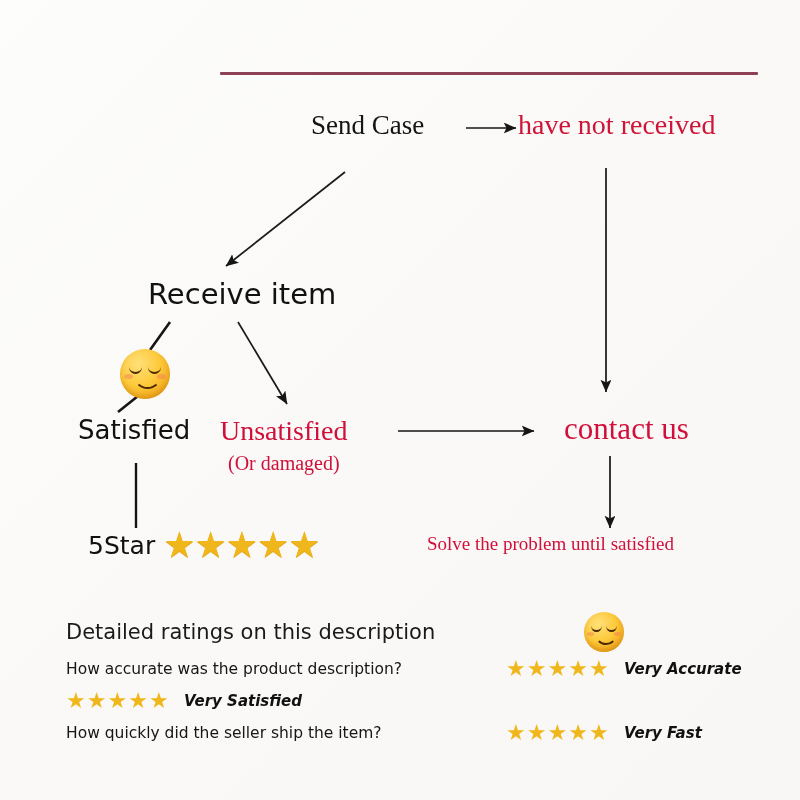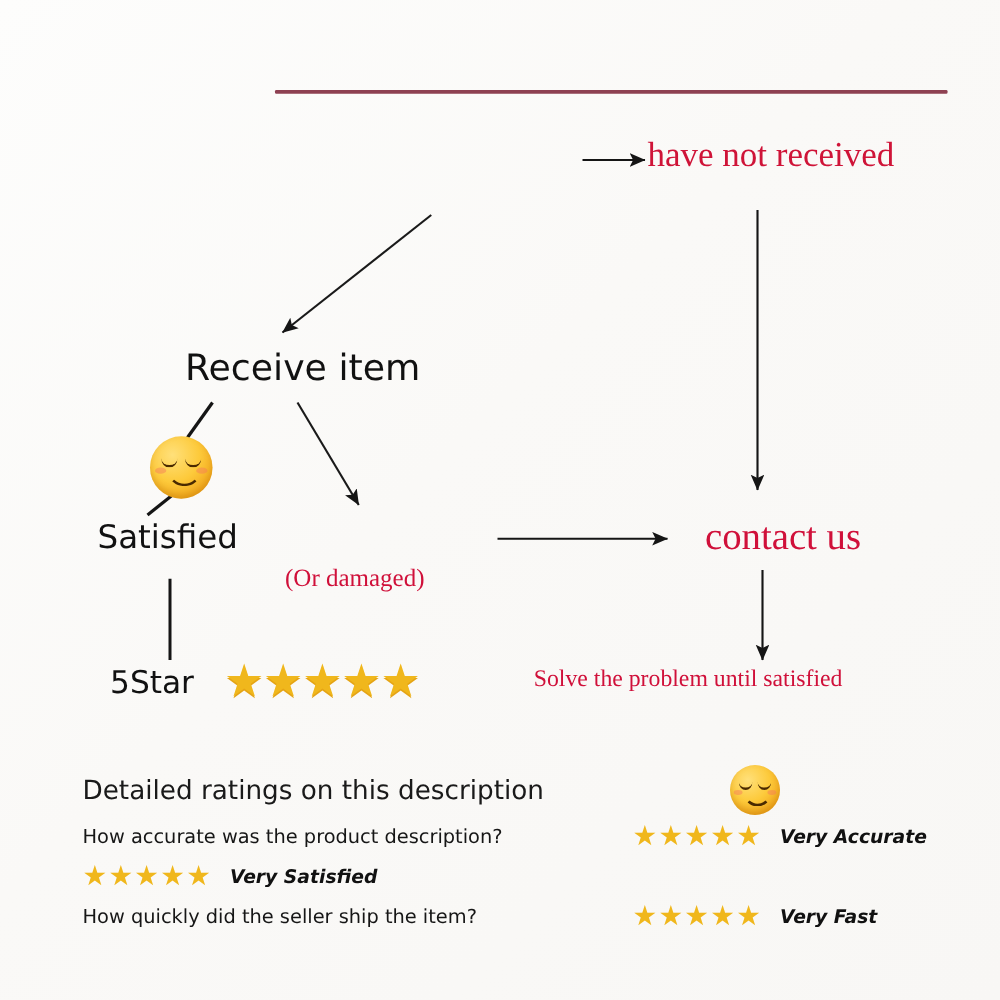--- a/index.html
+++ b/index.html
@@ -74,21 +74,21 @@
   #contact-us {
     left: 545px; top: 411px; font-size: 31px; margin-left: 19px;
   }
   #solve-problem {
     left: 427px; top: 533px; font-size: 19px;
   }
 
   
   #five-star-row {
     left: 88px; top: 527px;
-    display: flex; align-items: center; gap: 18px;
+    display: flex; align-items: center; gap: 2px;
   }
   #five-star-label {
     font-family: "DejaVu Sans", sans-serif;
     font-size: 25px; color: #111; margin-right: 6px;
   }
   .star {
     display: inline-block;
     color: #f0b71c;
     line-height: 1;
   }
@@ -200,27 +200,29 @@
 
     <line x1="238" y1="322" x2="287" y2="404" stroke="#1a1a1a" stroke-width="1.7" marker-end="url(#ah)"></line>
 
     <line x1="398" y1="431" x2="534" y2="431" stroke="#151515" stroke-width="1.7" marker-end="url(#ah)"></line>
 
     <line x1="610" y1="456" x2="610" y2="528" stroke="#151515" stroke-width="1.7" marker-end="url(#ah)"></line>
 
     <line x1="136" y1="463" x2="136" y2="528" stroke="#151515" stroke-width="2.4"></line>
   </svg>
 
+  <div class="abs node-serif-black" id="send-case">Send Case</div>
 
   <div class="abs node-serif-red" id="have-not-received">have not received</div>
 
   <div class="abs node-sans-black" id="receive-item">Receive item</div>
 
   <div class="abs node-sans-black" id="satisfied">Satisfied</div>
 
+  <div class="abs node-serif-red" id="unsatisfied">Unsatisfied</div>
 
   <div class="abs node-serif-red" id="or-damaged">(Or damaged)</div>
 
   <div class="abs node-serif-red" id="contact-us">contact us</div>
 
   <div class="abs node-serif-red" id="solve-problem">Solve the problem until satisfied</div>
 
   <div class="abs emoji" id="emoji-satisfied">
     <span class="eye l"></span>
     <span class="eye r"></span>

